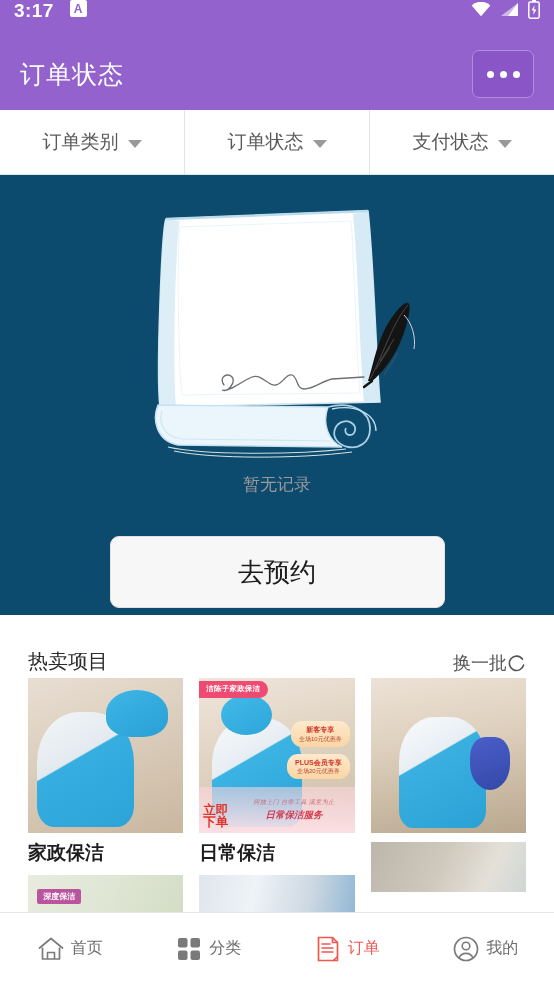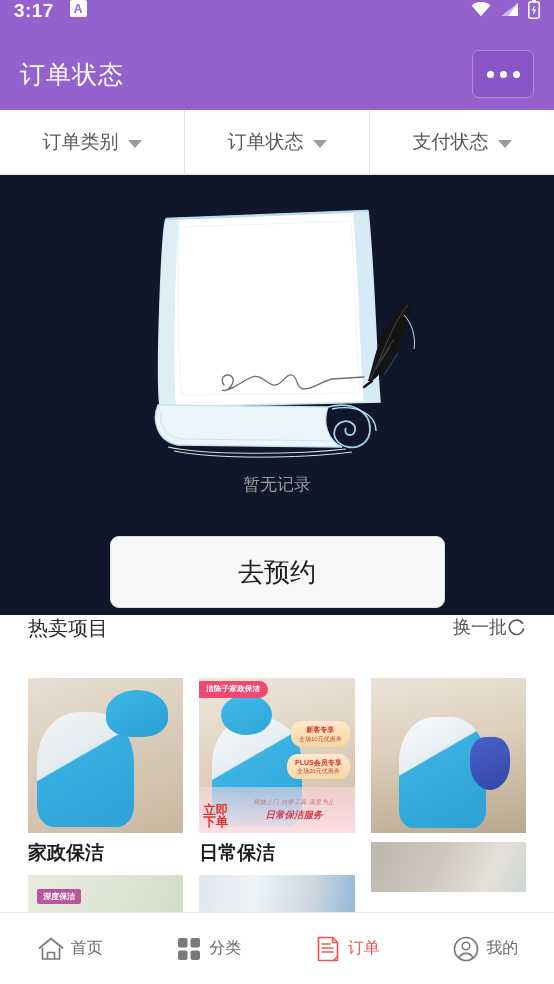--- a/index.html
+++ b/index.html
@@ -54,35 +54,35 @@
   .filter-tab + .filter-tab { border-left:1px solid #e4e4e4; }
   .caret {
     width:0; height:0; border-left:7px solid transparent;
     border-right:7px solid transparent; border-top:8px solid #9a9a9a;
     display:block; margin-top:3px;
   }
 
   
   .empty-wrap {
     position:absolute; top:175px; left:0; width:554px; height:440px;
-    background:#0f172a; display:flex; flex-direction:column; align-items:center;
+    background:#0c4a6e; display:flex; flex-direction:column; align-items:center;
   }
   .empty-art { margin-top:22px; width:290px; height:270px; }
   .empty-text { font-size:17px; color:#9a9a9a; margin-top:6px; }
   .book-btn {
     margin-top:40px; width:335px; height:72px;
     background:#f7f7f7; border:1px solid #e2e2e2; border-radius:9px;
     display:flex; align-items:center; justify-content:center;
     font-size:26px; color:#1d1d1d;
   }
 
   
   .hot-head {
     position:absolute; top:615px; left:0; width:554px; height:60px;
-    display:flex; align-items:flex-start; padding:0 28px;
+    display:flex; align-items:flex-end; padding:0 28px;
   }
   .hot-title { font-size:20px; color:#2b2b2b; }
   .hot-more {
     margin-left:auto; display:flex; align-items:center; gap:0;
     font-size:18px; color:#555;
   }
   .ico-refresh { width:19px; height:19px; }
 
   .grid {
     position:absolute; top:678px; left:0; width:554px; height:235px;

